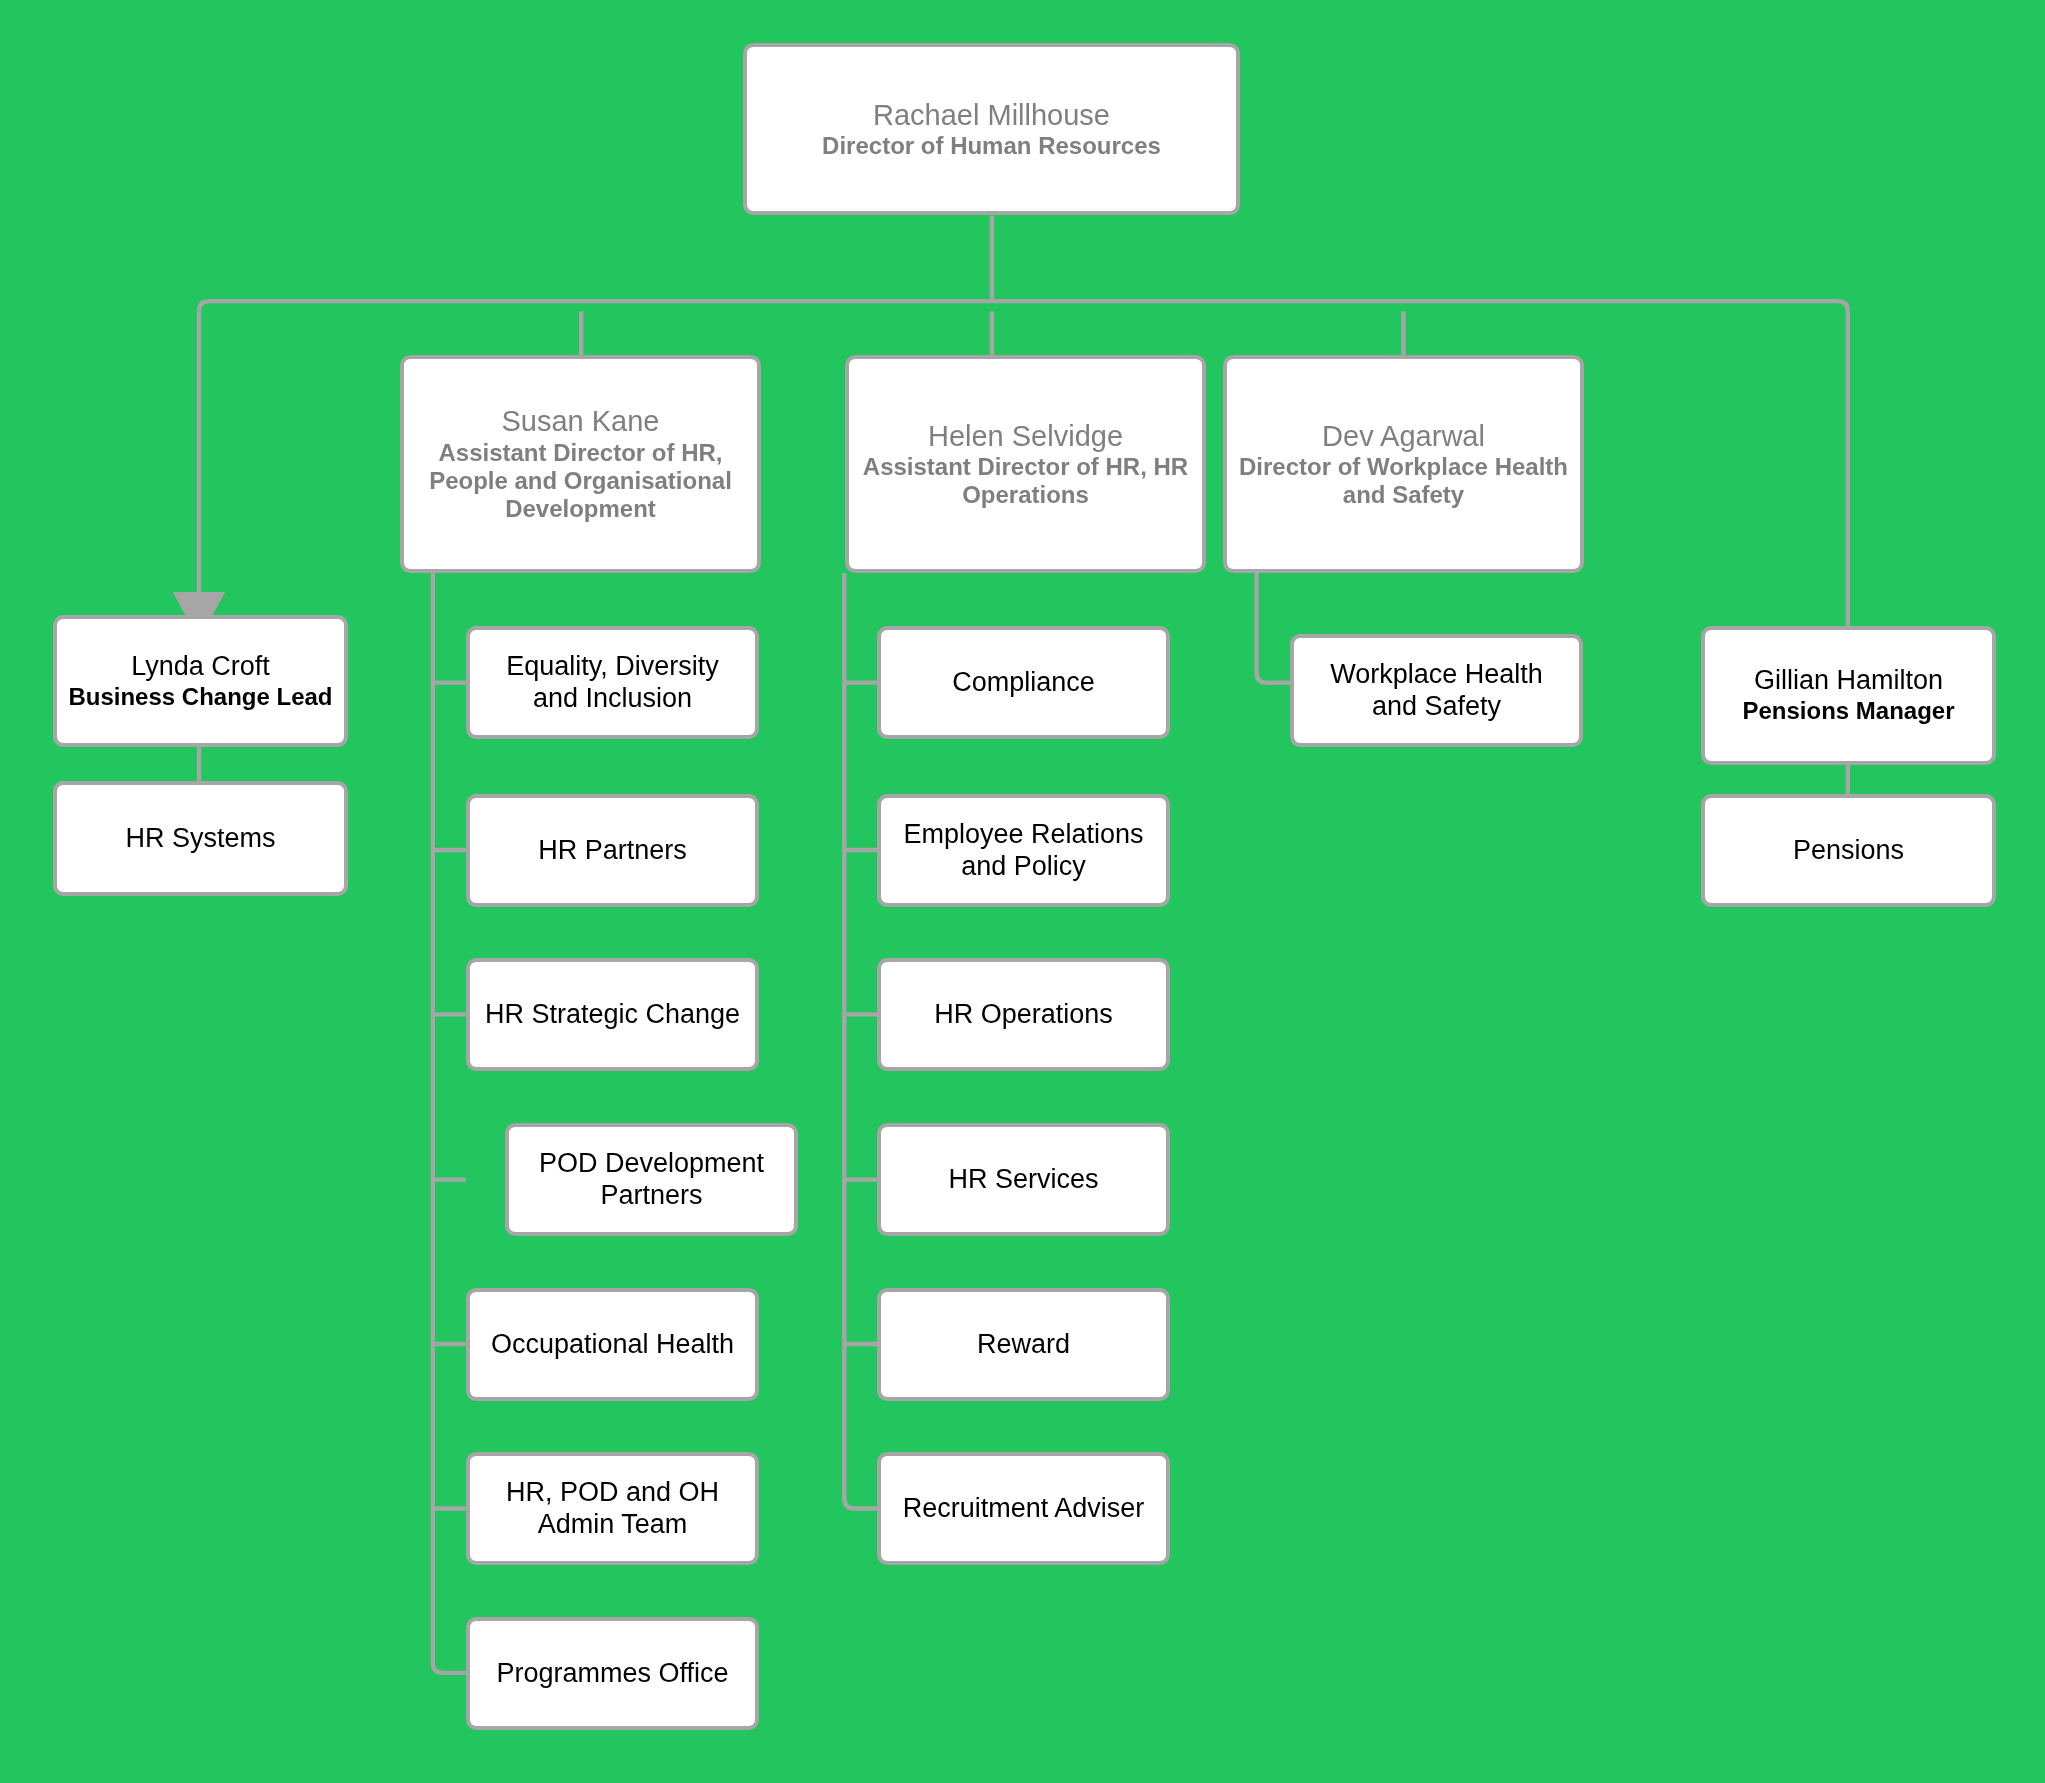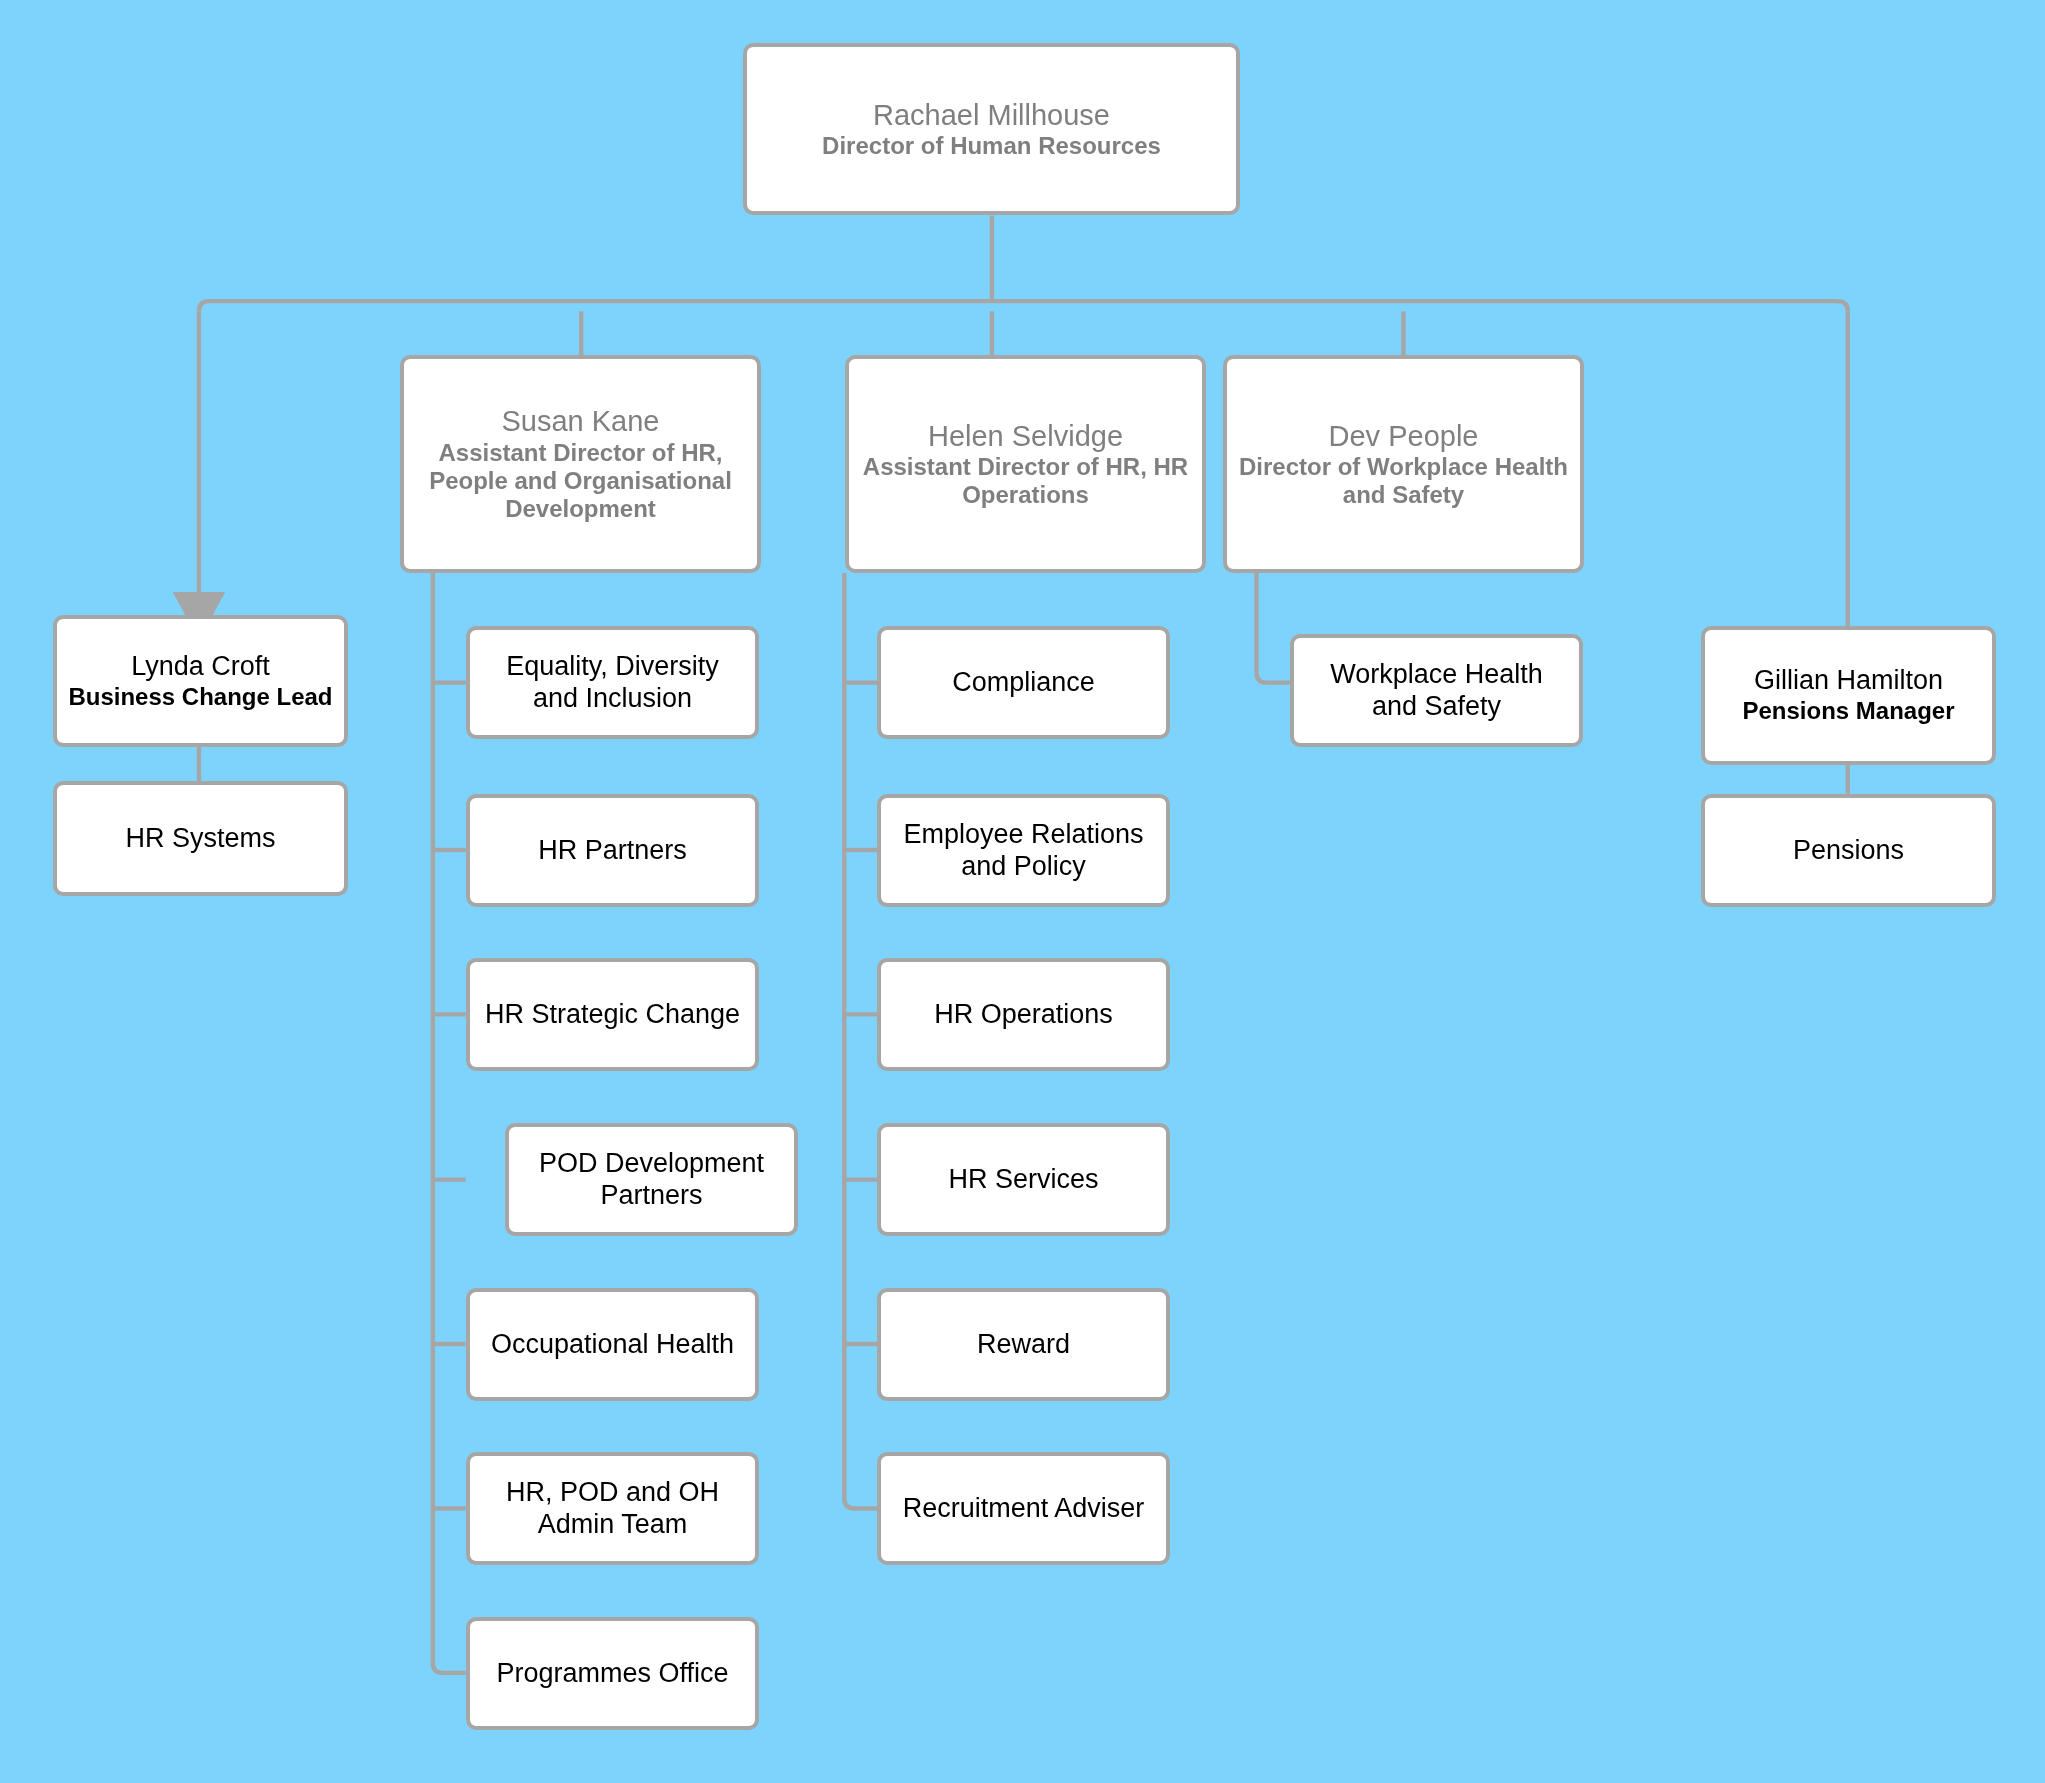--- a/index.html
+++ b/index.html
@@ -1,16 +1,16 @@
 <!DOCTYPE html>
 <html style="font-size:11.7px"><head>
 <meta charset="utf-8">
 <style>
   html,body{margin:0;padding:0;background:#000;}
-  #root{position:relative;width:2046px;height:1784px;background:#7dd3fc;overflow:hidden;
+  #root{position:relative;width:2046px;height:1784px;background:#22c55e;overflow:hidden;
         font-family:"Liberation Sans","DejaVu Sans",sans-serif;}
   svg#wires{position:absolute;left:0;top:0;width:2046px;height:1784px;pointer-events:none;}
   .node{position:absolute;box-sizing:border-box;background:#ffffff;
         border:4.4px solid #a6a6a6;border-radius:10.2px;
         display:flex;flex-direction:column;align-items:center;justify-content:center;
         text-align:center;line-height:1.18;overflow:hidden;}
   .node .nm{display:block;font-weight:400;}
   .node .ti{display:block;font-weight:700;}
   
   .exec{color:#7f7f7f;}
@@ -118,21 +118,21 @@
       <div class="node pad leaf" style="left: 877px; top: 1123px; width: 293px; height: 113px;">
         <span class="plain">HR Services</span>
       </div>
       <div class="node pad leaf" style="left: 877px; top: 1288px; width: 293px; height: 113px;">
         <span class="plain">Reward</span>
       </div>
       <div class="node pad leaf" style="left: 877px; top: 1452px; width: 293px; height: 113px;">
         <span class="plain">Recruitment Adviser</span>
       </div>
       <div class="node pad exec" style="left: 1223px; top: 355px; width: 361px; height: 218px;">
-        <span class="nm">Dev People</span>
+        <span class="nm">Dev Agarwal</span>
         <span class="ti">Director of Workplace Health and Safety</span>
       </div>
       <div class="node pad leaf" style="left: 1290px; top: 626px; width: 293px; height: 113px; margin-top: 8px;">
         <span class="plain">Workplace Health and Safety</span>
       </div>
       <div class="node pad leaf" style="left: 1701px; top: 626px; width: 295px; height: 139px;">
         <span class="nm">Gillian Hamilton</span>
         <span class="ti">Pensions Manager</span>
       </div>
       <div class="node pad leaf" style="left: 1701px; top: 794px; width: 295px; height: 113px;">

